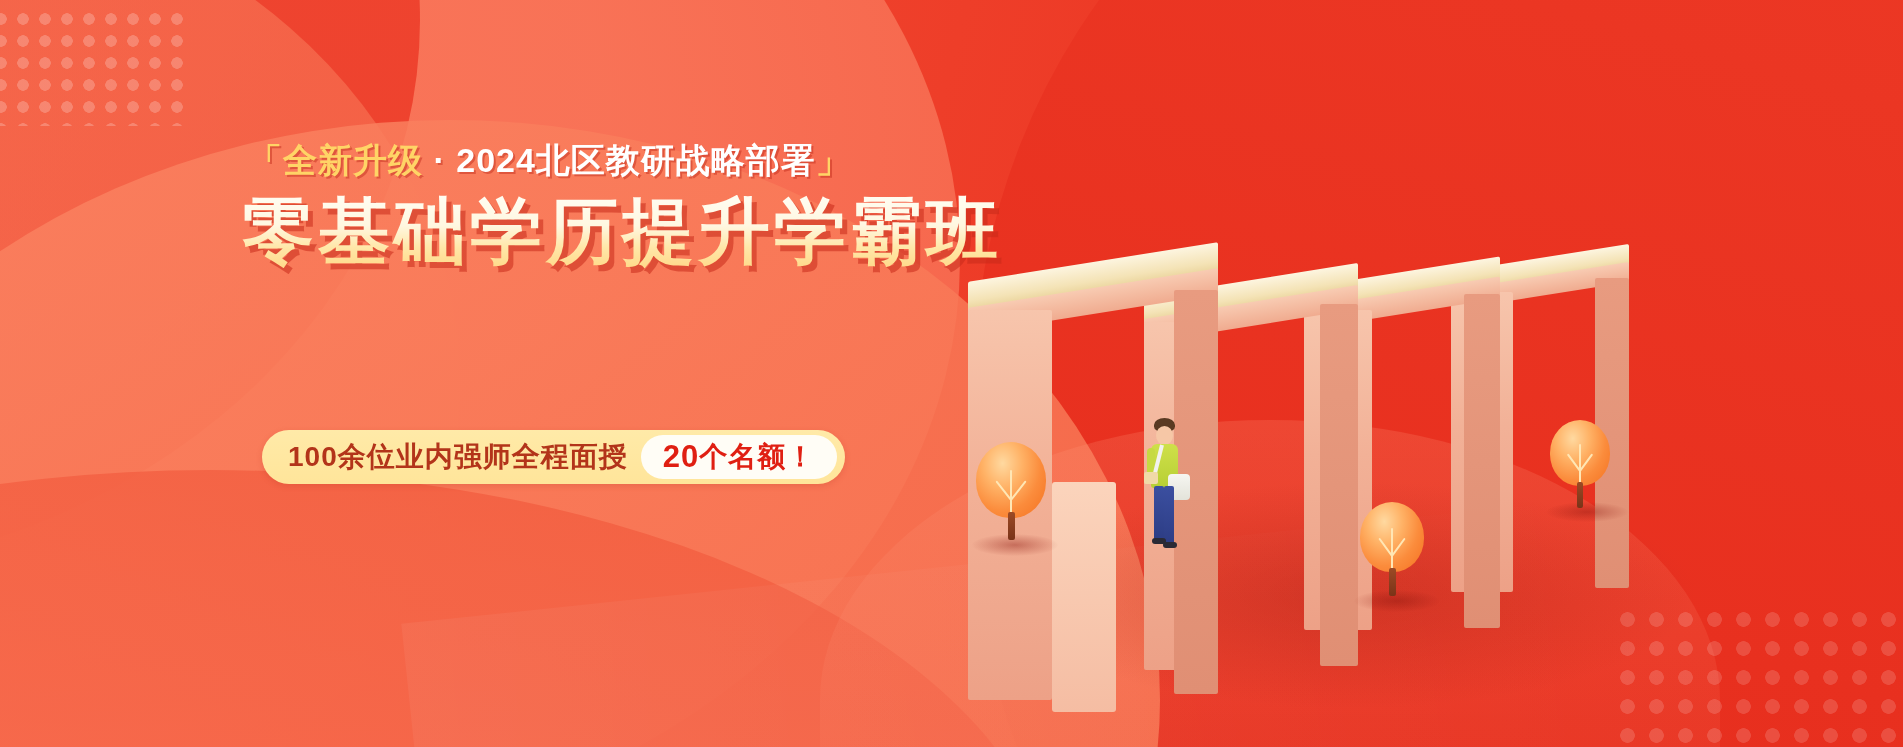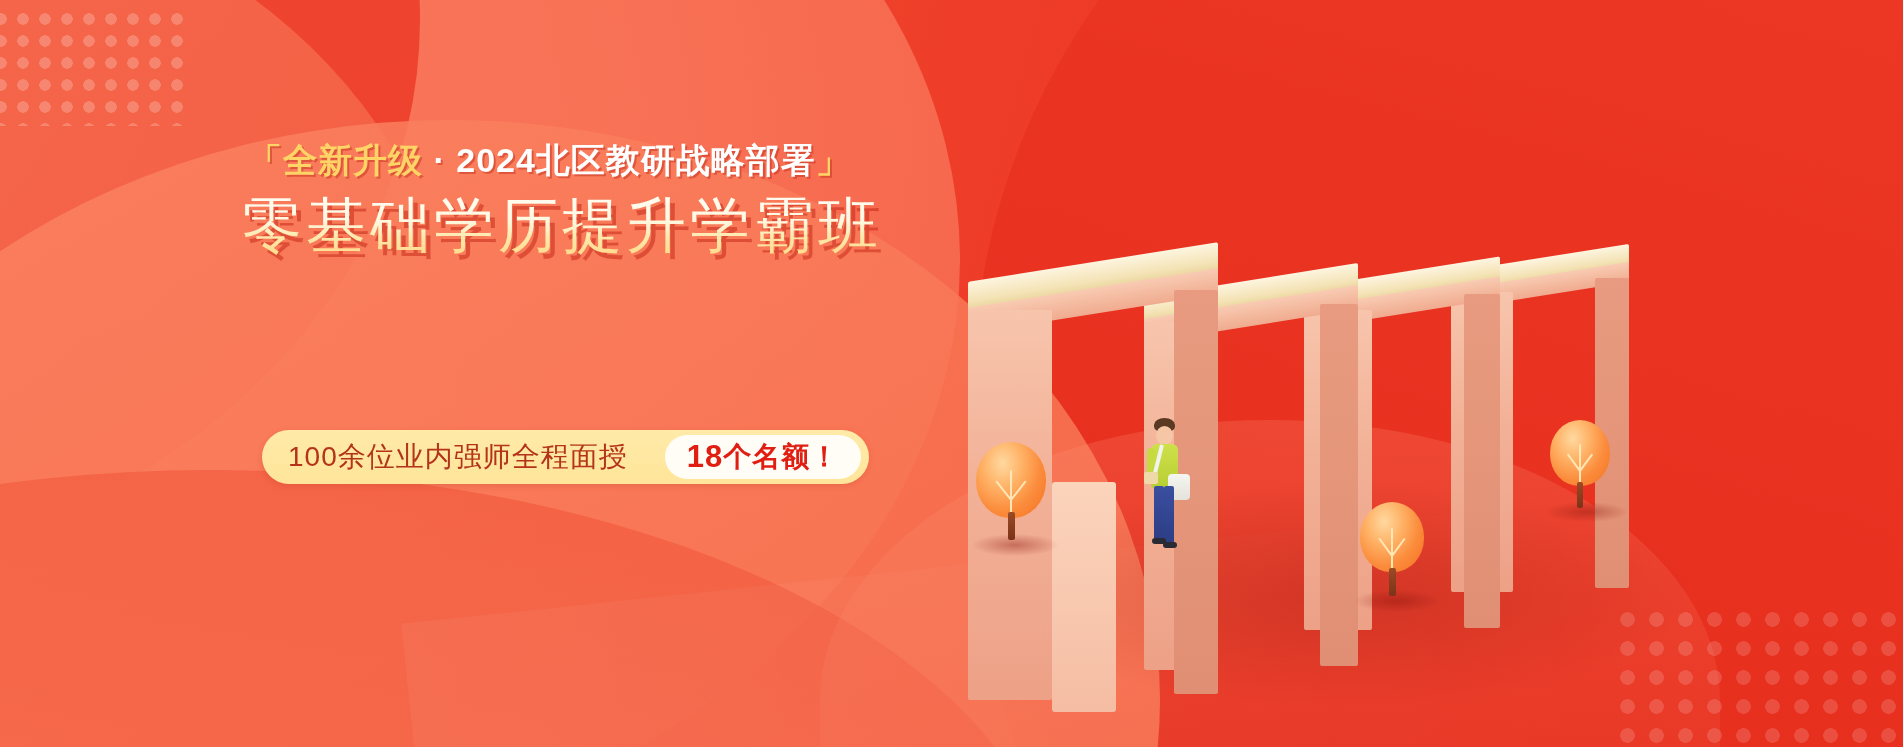--- a/index.html
+++ b/index.html
@@ -96,43 +96,43 @@
     white-space:nowrap;
     text-shadow:2px 2px 0 rgba(190,40,25,.45);
     margin:0 0 14px 0;
     line-height:1.2;
   }
   .subtitle .brk{color:#ffd466;font-weight:700;}
   .subtitle .hl{color:#ffd466;}
 
   .title{
     display:block;
-    font-size:60px;line-height:1.02;font-weight:400;
+    font-size:72px;line-height:1.02;font-weight:700;
     letter-spacing:4px;
     white-space:nowrap;
     margin:0 0 12px -6px;
     background:linear-gradient(180deg,#fffdf2 0%,#fff7e0 42%,#ffe7a8 72%,#ffd98a 100%);
     -webkit-background-clip:text;background-clip:text;
     color:transparent;
     filter:drop-shadow(5px 6px 0 rgba(201,42,26,.55));
   }
 
   
   .pill{
     position:absolute;left:262px;top:430px;
     height:54px;display:inline-flex;align-items:center;
     background:linear-gradient(180deg,#ffeaa8 0%,#ffe59a 100%);
     border-radius:27px;
     padding:0 8px 0 26px;
     box-shadow:0 2px 6px rgba(170,40,25,.18);
     white-space:nowrap;
   }
   .pill-left{
-    font-size:28px;font-weight:400;color:#b3341a;letter-spacing:1px;
-    padding-right:37px;
+    font-size:28px;font-weight:700;color:#b3341a;letter-spacing:1px;
+    padding-right:13px;
   }
   .pill-right{
     display:inline-flex;align-items:center;height:44px;
     background:#fffdf6;border-radius:22px;
     padding:0 22px;
     font-size:28px;font-weight:800;color:#e01f12;letter-spacing:1px;
   }
   .pill-right .num{font-size:31px;}
 
   
@@ -276,18 +276,18 @@
   <div class="copy">
     <span class="subtitle">
       <span class="brk">「</span><span class="hl">全新升级</span><span> · </span><span>2024北区教研战略部署</span><span class="brk">」</span>
     </span>
     <span class="title">零基础学历提升学霸班</span>
   </div>
 
   <div class="pill">
     <span class="pill-left">100余位业内强师全程面授</span>
     <span class="pill-right">
-        <span class="num">18</span>
+        <span class="num">20</span>
         <span>个名额！</span>
       </span>
   </div>
 
 </div>
 
 </body></html>

